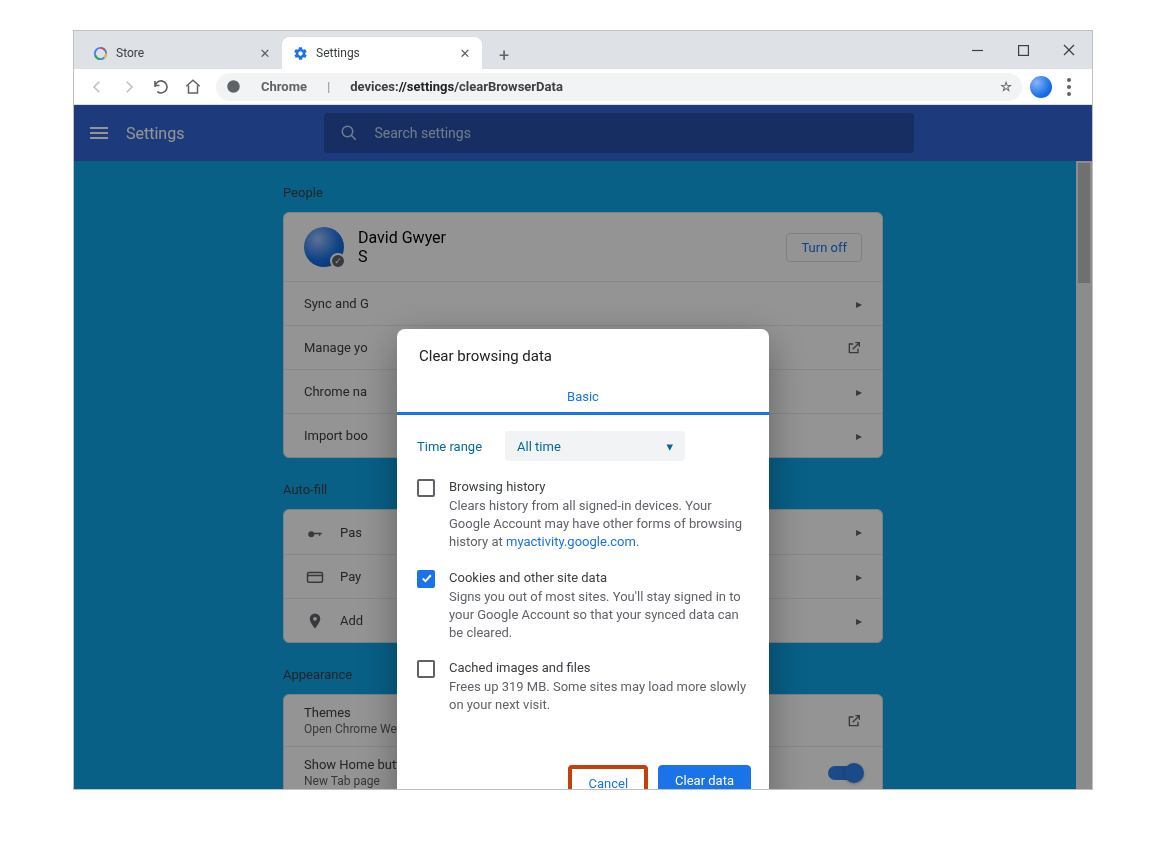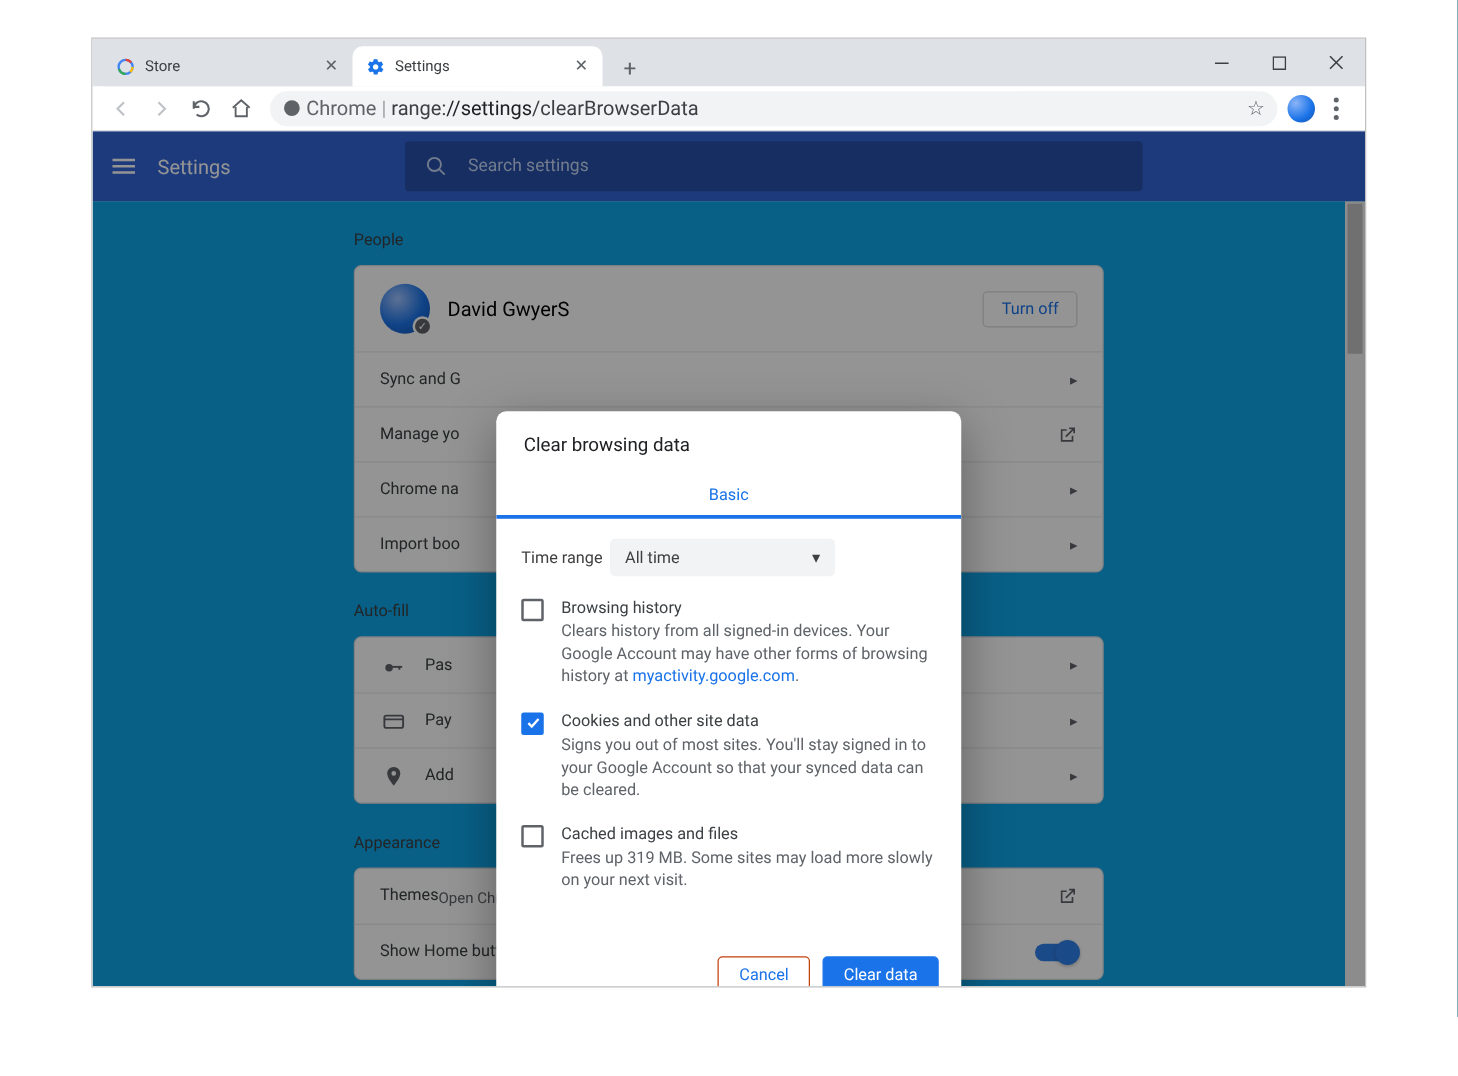--- a/index.html
+++ b/index.html
@@ -15,21 +15,21 @@
   .tab-title { flex: 1; white-space: nowrap; overflow: hidden; text-overflow: ellipsis; }
   .tab-close { width: 14px; height: 14px; display:flex; align-items:center; justify-content:center; cursor:pointer; color:#5f6368; font-size:13px; }
   .newtab { margin-left: 8px; width: 28px; height: 28px; display:flex; align-items:center; justify-content:center; cursor:pointer; color:#5f6368; font-size:18px; }
   .wincontrols { position: absolute; right: 0; top: 0; height: 38px; display: flex; }
   .winbtn { width: 46px; display:flex; align-items:center; justify-content:center; cursor:pointer; color:#3c4043; }
 
   
   .toolbar { height: 36px; background: #fff; border-bottom: 1px solid #dadce0; display: flex; align-items: center; padding: 0 8px; gap: 2px; }
   .tbtn { width: 30px; height: 30px; display:flex; align-items:center; justify-content:center; color:#5f6368; cursor:pointer; border-radius:50%; }
   .tbtn.disabled { color:#bdc1c6; }
-  .omnibox { flex:1; height: 28px; border-radius: 14px; background:#f1f3f4; display:flex; align-items:center; padding:0 10px; font-size:16px; color:#5f6368; margin:0 6px; gap:4px; }
+  .omnibox { flex:1; height: 28px; border-radius: 14px; background:#f1f3f4; display:flex; align-items:center; padding:0 10px; font-size:13px; color:#5f6368; margin:0 6px; gap:20px;font-weight:bold; }
   .omni-chip { color:#5f6368; }
   .omni-sep { color:#9aa0a6; }
   .omni-url { color:#3c4043; }
   .omni-url .bold { color:#202124; }
   .star { color:#5f6368; }
   .avatar-t { width:22px; height:22px; border-radius:50%; background: radial-gradient(circle at 30% 30%, #8ab4f8, #1a73e8 60%, #174ea6); }
   .menu3dot { display:flex; flex-direction:column; gap:3px; }
   .menu3dot span { width:4px; height:4px; background:#5f6368; border-radius:50%; }
 
   
@@ -46,50 +46,50 @@
   
   .page { background:#0ea5e9; height: calc(100% - 56px); overflow-y:auto; position:relative; }
   .scrollbar-fake { position:absolute; right:0; top:0; width:16px; height:100%; background:#f1f1f1; }
   .scroll-thumb { position:absolute; right:2px; top:2px; width:12px; height:120px; background:#c1c1c1; border-radius:0; }
   .section { width: 600px; margin: 0 auto; padding-top: 24px; }
   .sec-title { font-size:13px; color:#3c4043; margin-bottom:12px; }
   .card { border:1px solid #dadce0; border-radius:6px; background:#fff; }
   .row { min-height:44px; padding:10px 20px; display:flex; align-items:center; border-top:1px solid #e8eaed; font-size:13px; color:#3c4043; position:relative; cursor:pointer; }
   .row:first-child { border-top:none; }
   .row .sub { font-size:12px; color:#5f6368; margin-top:2px; }
-  .row-col { display:flex; flex:1; }
+  .row-col { display:flex; flex-direction:column; flex:1; }
   .row-icon-l { width:22px; color:#5f6368; margin-right:14px; display:flex; justify-content:center; }
   .row-chevron { color:#5f6368; font-size:12px; }
   .profile-row { padding:14px 20px; display:flex; align-items:center; }
   .avatar-big { width:40px; height:40px; border-radius:50%; background: radial-gradient(circle at 35% 30%, #a0c3ff, #1a73e8 55%, #174ea6); position:relative; margin-right:14px; }
   .avatar-badge { position:absolute; right:-2px; bottom:-2px; width:16px; height:16px; border-radius:50%; background:#5f6368; border:2px solid #fff; display:flex; align-items:center; justify-content:center; color:#fff; font-size:9px; }
   .turnoff { border:1px solid #dadce0; color:#1a73e8; background:#fff; font-size:13px; padding:6px 14px; border-radius:4px; cursor:pointer; }
   .openext { color:#5f6368; }
   .toggle { width:34px; height:14px; background:#1a73e8; border-radius:10px; position:relative; opacity:0.9; }
   .toggle::after { content:''; position:absolute; right:-2px; top:-3px; width:20px; height:20px; background:#1a73e8; border-radius:50%; box-shadow:0 1px 3px rgba(0,0,0,0.3); }
 
   
   .dialog { position:absolute; z-index:10; width:372px; background:#fff; border-radius:8px; box-shadow:0 12px 40px rgba(0,0,0,0.35); left:50%; top:224px; transform:translateX(-50%); overflow:hidden; }
   .dlg-title { padding:18px 22px 14px; font-size:15px; color:#202124; }
   .dlg-tabs { display:flex; border-bottom:1px solid #e8eaed; }
   .dlg-tab { flex:1; text-align:center; font-size:13px; padding:10px 0; color:#5f6368; cursor:pointer; position:relative; }
   .dlg-tab.active { color:#1a73e8; }
   .dlg-tab.active::after { content:''; position:absolute; left:0; right:0; bottom:-1px; height:3px; background:#1a73e8; }
   .dlg-body { padding: 16px 20px 8px; }
-  .timerange { display:flex; align-items:center; gap:6px; font-size:13px; color:#404040; margin-bottom:18px; }
+  .timerange { display:flex; align-items:center; gap:23px; font-size:13px; color:#0369a1; margin-bottom:18px; }
   .tr-select { width:180px; height:30px; background:#f1f3f4; border-radius:4px; display:flex; align-items:center; justify-content:space-between; padding:0 12px; font-size:13px; cursor:pointer; }
   .opt { display:flex; gap:14px; margin-bottom:18px; font-size:13px; }
   .cb { flex-shrink:0; width:18px; height:18px; border:2px solid #5f6368; border-radius:2px; margin-top:0; cursor:pointer; display:flex; align-items:center; justify-content:center; }
   .cb.checked { background:#1a73e8; border-color:#1a73e8; color:#fff; }
   .opt-txt { color:#3c4043; }
   .opt-sub { color:#5f6368; margin-top:3px; line-height:1.4; }
   .opt-sub a { color:#1a73e8; text-decoration:none;margin-top:44px; }
   .dlg-actions { display:flex; justify-content:flex-end; gap:10px; padding: 24px 18px 16px; }
   .btn { font-size:13px; padding:7px 16px; border-radius:4px; cursor:pointer; }
-  .btn-sec { background:#fff; border:1px solid #c2410c; color:#1a73e8; }
+  .btn-sec { background:#fff; border:4px solid #c2410c; color:#1a73e8; }
   .btn-pri { background:#1a73e8; border:1px solid #1a73e8; color:#fff; }
 
   svg { display:block; }
 </style>
 </head>
 <body>
 
 <div class="window">
 
   <div class="tabstrip">
@@ -155,21 +155,21 @@
         <svg width="18" height="18" viewBox="0 0 24 24" fill="none" stroke="currentColor" stroke-width="2">
           <path d="M3 11l9-8 9 8M6 10v10h12V10"></path>
         </svg>
       </div>
     <div class="omnibox">
       <svg width="15" height="15" viewBox="0 0 24 24" fill="#5f6368">
           <circle cx="12" cy="12" r="10"></circle>
         </svg>
       <span class="omni-chip">Chrome</span>
       <span class="omni-sep">|</span>
-      <span class="omni-url"><span>range:</span><span class="bold">//settings</span><span>/clearBrowserData</span></span>
+      <span class="omni-url"><span>devices:</span><span class="bold">//settings</span><span>/clearBrowserData</span></span>
       <span style="flex:1"></span>
       <span class="star">☆</span>
     </div>
     <div class="avatar-t"></div>
     <div class="tbtn">
         <div class="menu3dot">
           <span></span>
           <span></span>
           <span></span>
         </div>

